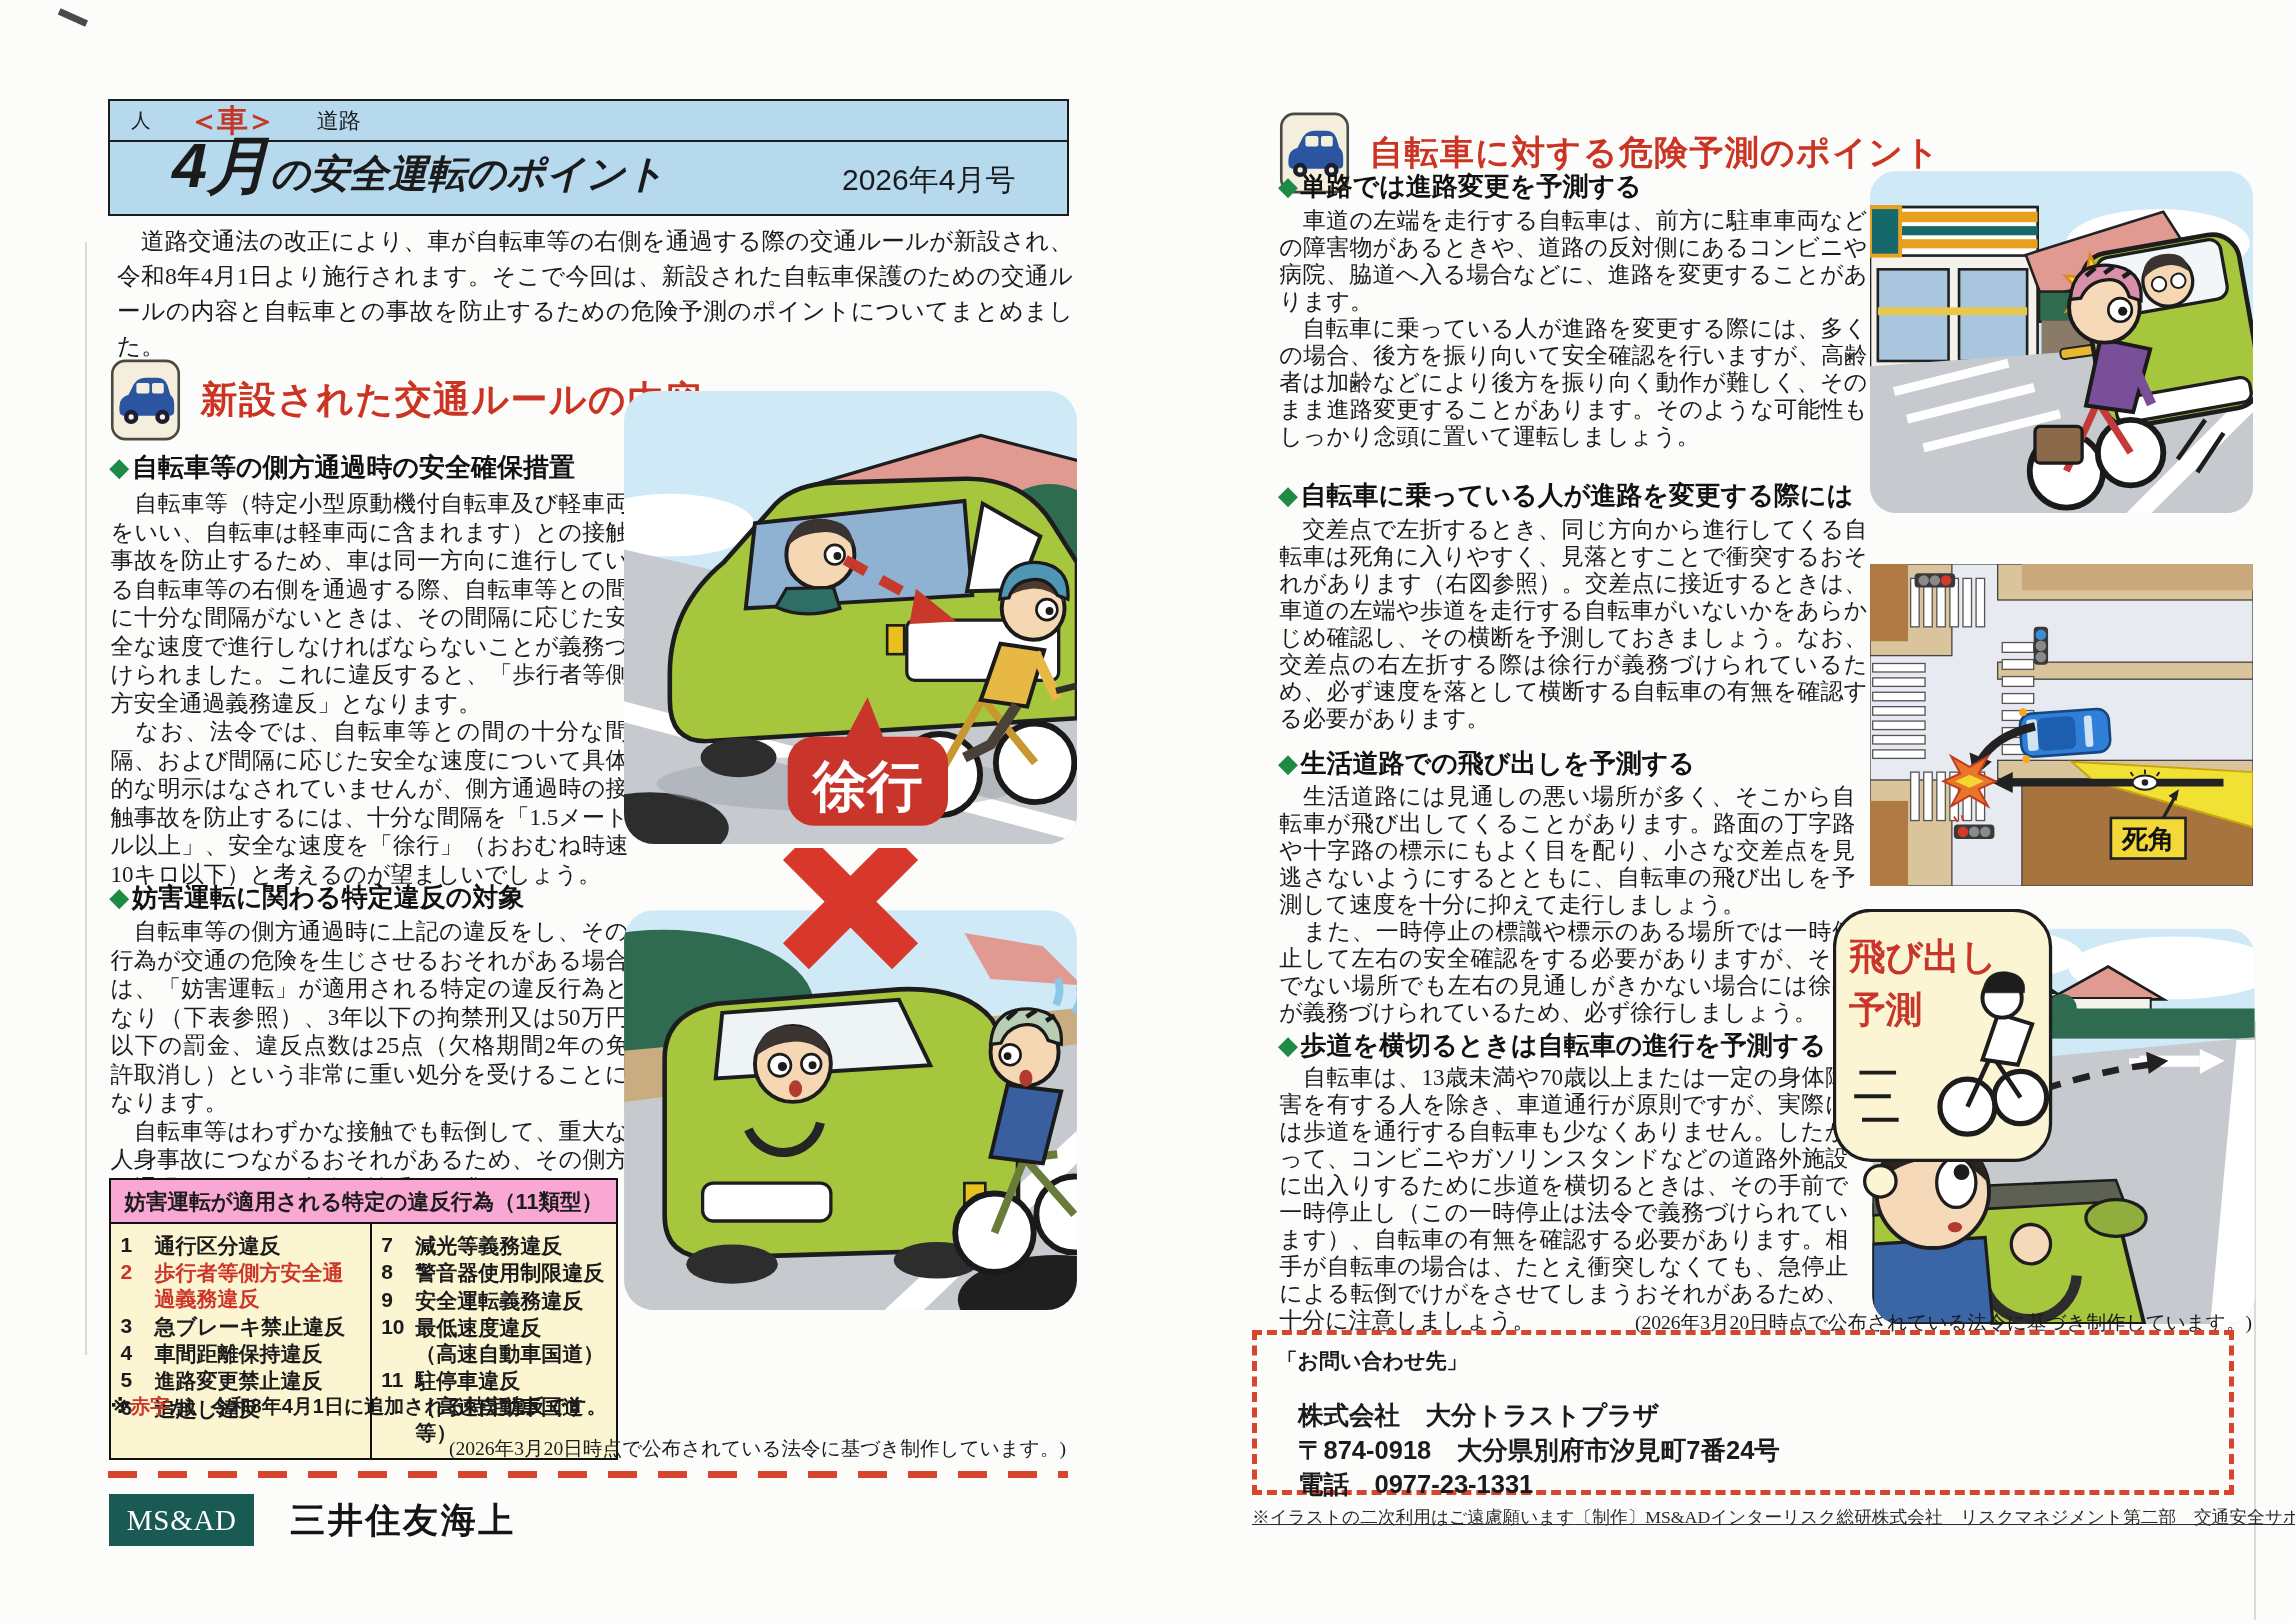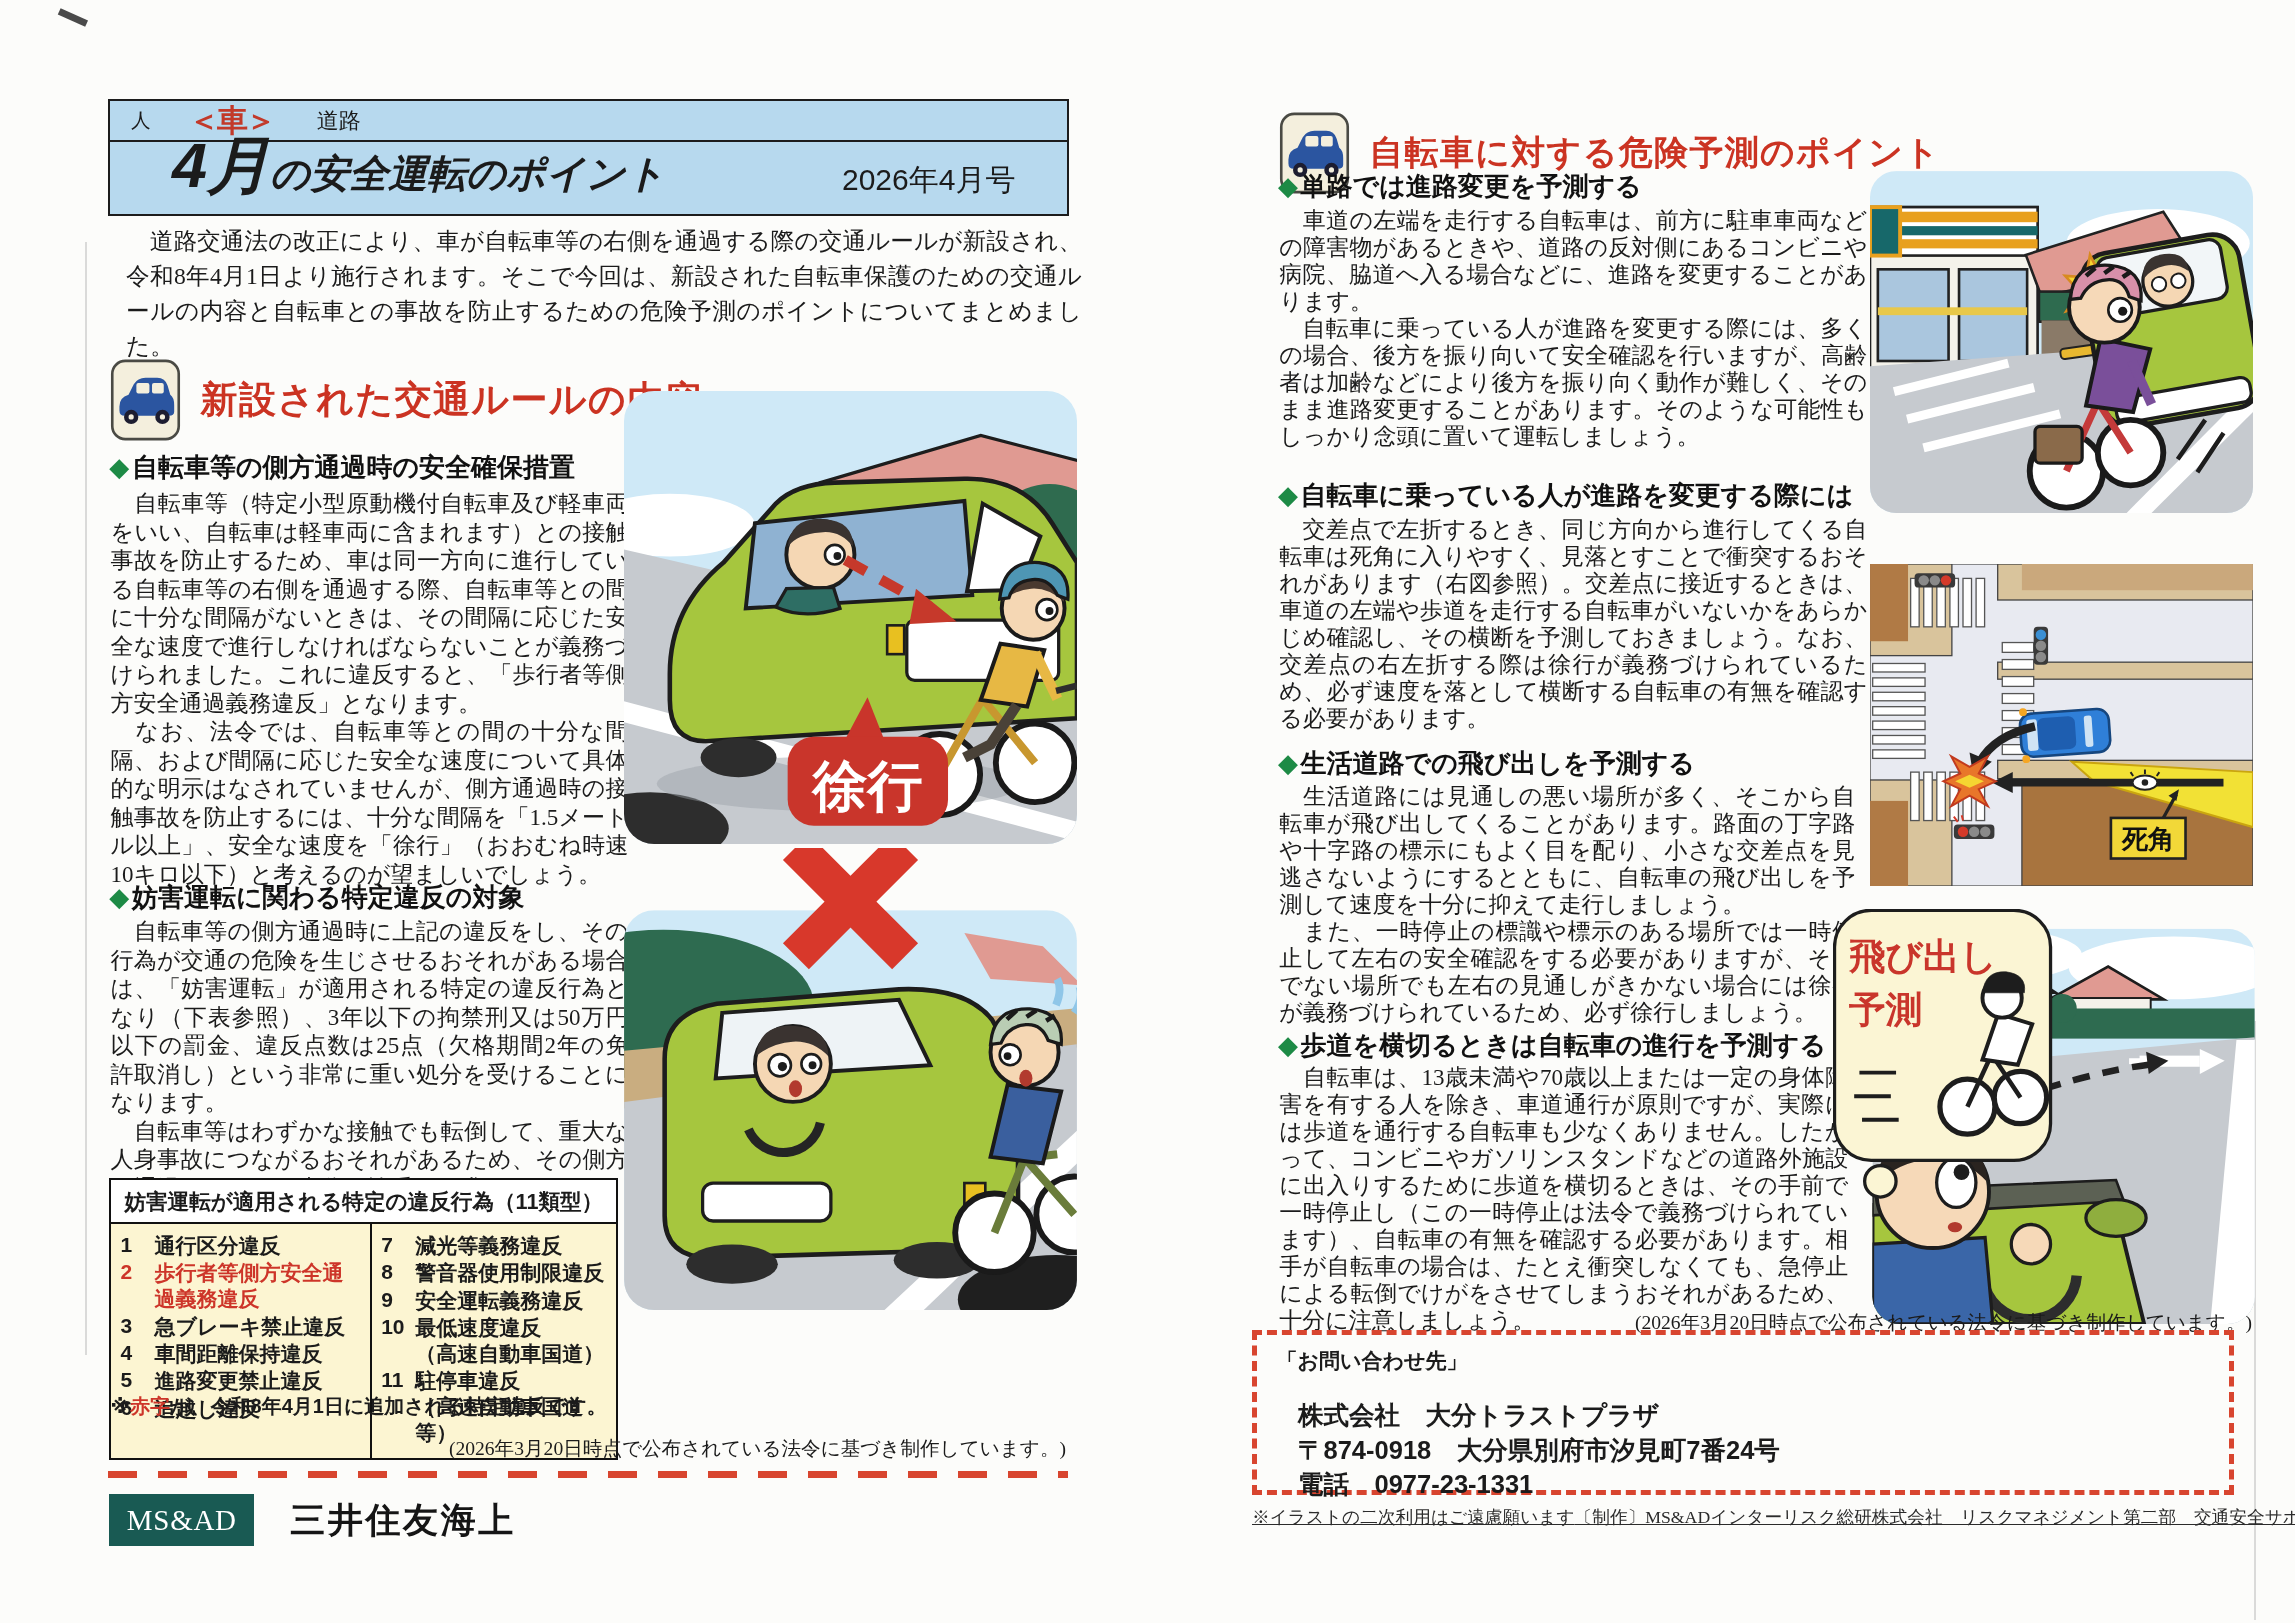--- a/index.html
+++ b/index.html
@@ -16,33 +16,33 @@
   .band{left:0;top:99px;width:957px;background:#b7d9ee;border:2px solid #1c1c1c;}
   .band-row1{display:flex;align-items:center;height:39px;border-bottom:2px solid #1c1c1c;padding-left:21px;}
   .band-person{font-size:19.6px;}
   .band-car{font-size:31px;font-weight:bold;color:#c2392a;margin-left:38px;letter-spacing:-2.6px;}
   .band-road{font-size:22px;margin-left:43px;}
   .band-row2{position:relative;height:72px;}
   .band-title{position:absolute;left:62px;bottom:5.2px;font-style:italic;font-weight:bold;white-space:nowrap;}
   .band-title .big{font-size:63px;}
   .band-title .rest{font-size:39px;}
   .band-issue{position:absolute;left:732px;bottom:13px;font-size:30px;}
-  .intro{left:18px;top:224px;width:956px;font-size:23.6px;line-height:35px;text-align:justify;}
+  .intro{left:9px;top:224px;width:956px;font-size:23.6px;line-height:35px;text-align:justify;}
   .sec-head{display:flex;align-items:center;}
   .sec-title{font-weight:bold;color:#cb3322;letter-spacing:1.3px;margin-left:18.3px;white-space:nowrap;}
   .subhead{display:flex;align-items:baseline;white-space:nowrap;}
   .dia{color:#1d8a45;font-size:26px;margin-right:2.6px;}
   .subtext{font-size:26px;font-weight:bold;color:#111;}
   .bodytext{font-size:23px;text-align:justify;}
   .bodytext p{margin:0;}
   .lbody{line-height:28.5px;}
   .rbody{line-height:27px;}
   
   .vtable{left:1.3px;top:1178px;width:505px;border:2.6px solid #111;background:#fcf5d2;}
-  .vtable-head{background:#ffffff;text-align:center;font-size:21.6px;font-weight:bold;
+  .vtable-head{background:#f9a8d4;text-align:center;font-size:21.6px;font-weight:bold;
                padding:6.5px 0;border-bottom:2px solid #111;}
   .vtable-body{display:flex;}
   .vcol{padding:9.2px 6.5px 10.5px 9.2px;}
   .vcol-l{width:243px;border-right:2px solid #111;}
   .vcol-r{flex:1;}
   .vitem{display:flex;margin-bottom:1.3px;}
   .vnum{width:34px;font-size:21px;font-weight:bold;flex:none;}
   .vlabel{font-size:21px;font-weight:bold;line-height:26px;}
   .vsub{display:block;}
   .vred{color:#cd3529;}

